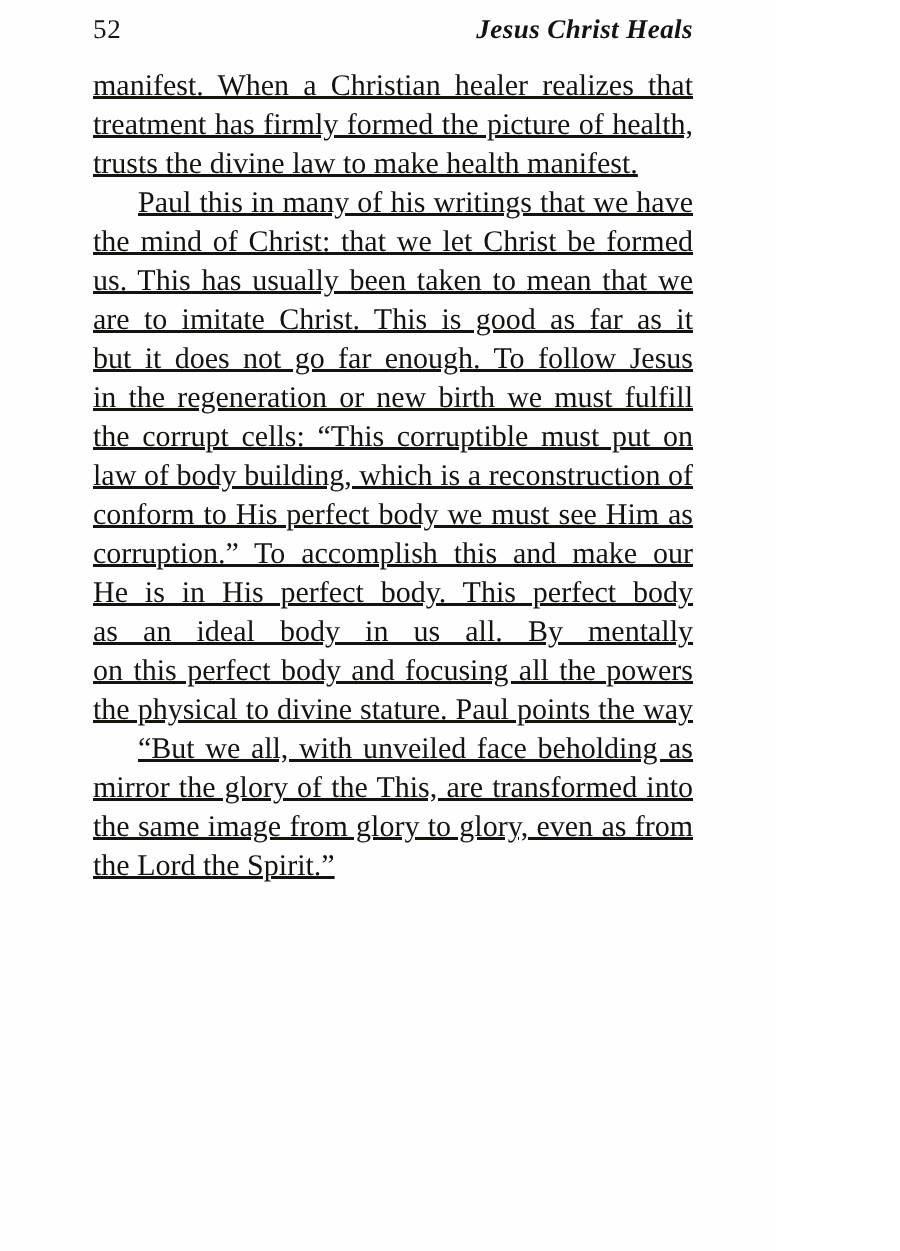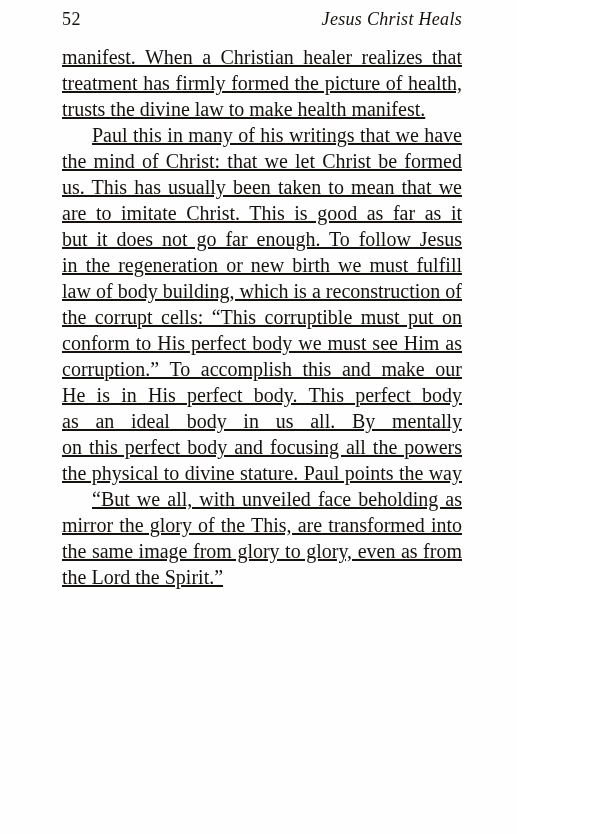--- a/index.html
+++ b/index.html
@@ -28,21 +28,21 @@
     font-size: 18px;
     line-height: 22px;
     margin-bottom: 14px;
   }
   .page-number {
     font-weight: 400;
     letter-spacing: 0.5px;
   }
   .running-title {
     font-style: italic;
-    font-weight: 400;
+    font-weight: 700;
     letter-spacing: 0.3px;
   }
   .body-text {
     font-size: 20px;
     line-height: 26px;
     text-decoration: underline;
   }
   .line {
     text-align: justify;
     text-align-last: justify;
@@ -68,22 +68,22 @@
   <div class="body-text">
       <div class="line">manifest. When a Christian healer realizes that his</div>
       <div class="line">treatment has firmly formed the picture of health,</div>
       <div class="line last">trusts the divine law to make health manifest.</div>
       <div class="line indent">Paul this in many of his writings that we have</div>
       <div class="line">the mind of Christ: that we let Christ be formed in</div>
       <div class="line">us. This has usually been taken to mean that we</div>
       <div class="line">are to imitate Christ. This is good as far as it goes,</div>
       <div class="line">but it does not go far enough. To follow Jesus Christ</div>
       <div class="line">in the regeneration or new birth we must fulfill the</div>
+      <div class="line">the corrupt cells: “This corruptible must put on in-</div>
       <div class="line">law of body building, which is a reconstruction of</div>
-      <div class="line">the corrupt cells: “This corruptible must put on in-</div>
       <div class="line">conform to His perfect body we must see Him as</div>
       <div class="line">corruption.” To accomplish this and make our body</div>
       <div class="line">He is in His perfect body. This perfect body exists</div>
       <div class="line">as an ideal body in us all. By mentally concentrating</div>
       <div class="line">on this perfect body and focusing all the powers</div>
       <div class="line">the physical to divine stature. Paul points the way in</div>
       <div class="line indent">“But we all, with unveiled face beholding as in a</div>
       <div class="line">mirror the glory of the This, are transformed into</div>
       <div class="line">the same image from glory to glory, even as from</div>
       <div class="line last">the Lord the Spirit.”</div>

